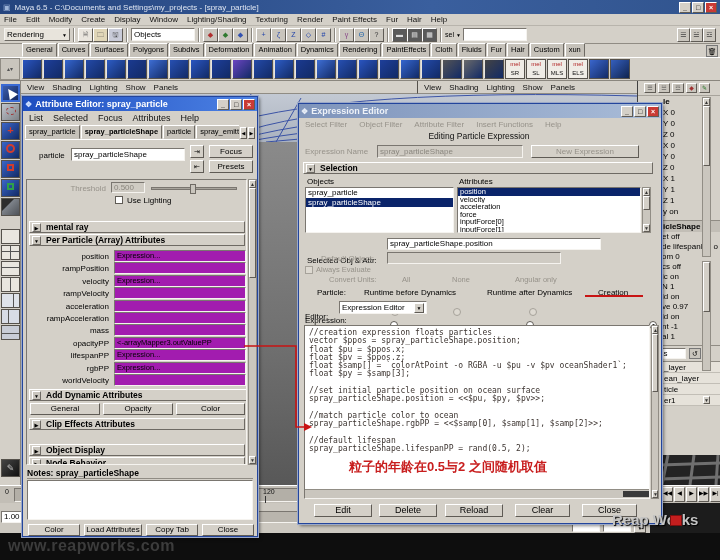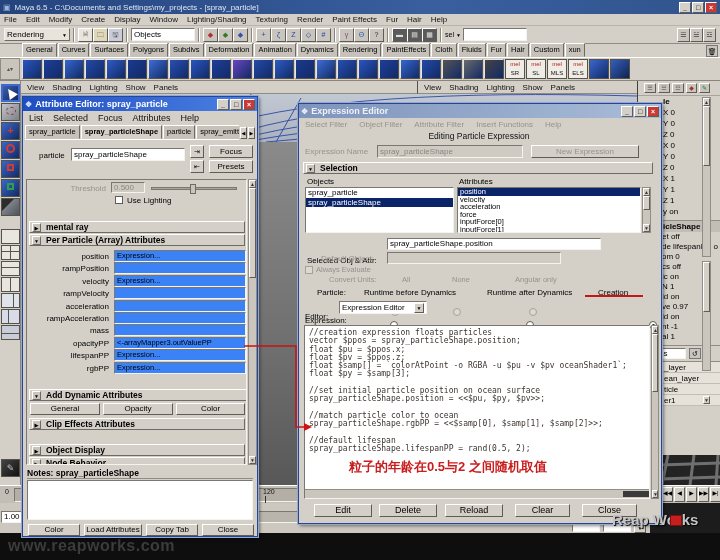--- a/index.html
+++ b/index.html
@@ -21,21 +21,21 @@
   .inline-list { display:flex; }
   .btn { background:#d4d0c8; border:1px solid; border-color:#fff #5f5b55 #5f5b55 #fff; font-size:9px; text-align:center; color:#000; overflow:hidden; white-space:nowrap; }
   .field { background:#fff; border:1px solid; border-color:#7a7670 #f5f3ef #f5f3ef #7a7670; font-size:8px; padding:0 2px; white-space:nowrap; overflow:hidden; color:#000; }
   .field.dim { background:#cfcbc3; color:#8b877f; }
   .label8 { font-size:8px; color:#000; white-space:nowrap; }
   .dimtext { color:#96928a; }
   .sec-hdr { background:#d4d0c8; border:1px solid; border-color:#fff #6e6a64 #6e6a64 #fff; font-weight:bold; font-size:8.5px; display:flex; align-items:center; gap:5px; padding:0 2px; height:12px; }
   .sec-arrow { width:9px; height:9px; border:1px solid; border-color:#fff #6e6a64 #6e6a64 #fff; font-size:5px; line-height:8px; text-align:center; background:#c9c5bd; }
   .pprow { position:absolute; height:12px; width:221px; }
   .pplabel { position:absolute; right:139px; width:82px; text-align:right; font-size:8px; top:2px; white-space:nowrap; }
-  .ppfield { position:absolute; left:87px; width:132px; height:12px; background:#3b82f6; border:1px solid; border-color:#7a7670 #f5f3ef #f5f3ef #7a7670; font-size:7.5px; line-height:10px; padding:0 2px; white-space:nowrap; overflow:hidden; }
+  .ppfield { position:absolute; left:87px; width:132px; height:12px; background:#a21caf; border:1px solid; border-color:#7a7670 #f5f3ef #f5f3ef #7a7670; font-size:7.5px; line-height:10px; padding:0 2px; white-space:nowrap; overflow:hidden; }
   .tab { border:1px solid; border-color:#fff #6e6a64 transparent #fff; background:#c6c2ba; font-size:7.5px; padding:1px 3px 2px; white-space:nowrap; color:#000; }
   .tab.active { background:#d4d0c8; border-bottom-color:#d4d0c8; }
   .sb { background:#cac6be; border:1px solid #918d85; position:absolute; }
   .sb-btn { width:100%; height:8px; background:#d4d0c8; border:1px solid; border-color:#fff #5f5b55 #5f5b55 #fff; font-size:5px; text-align:center; line-height:7px; color:#333; }
   .sb-thumb { width:100%; background:#d4d0c8; border:1px solid; border-color:#fff #5f5b55 #5f5b55 #fff; }
   .list-item-row { font-size:8px; height:9.5px; line-height:9.5px; padding-left:2px; white-space:nowrap; overflow:hidden; color:#000; }
   .list-item-row.sel { background:#0a246a; color:#fff; }
   .code-line { font-family:"DejaVu Sans Mono", monospace; font-size:8px; height:8.3px; line-height:8.3px; white-space:pre; color:#3c3430; }
   .radio { width:8px; height:8px; border-radius:50%; background:#fff; border:1px solid #5f5b55; display:inline-block; position:relative; }
   .radio.sel::after { content:""; position:absolute; left:2px; top:2px; width:3px; height:3px; border-radius:50%; background:#111; }
@@ -453,20 +453,24 @@
         <span class="ppfield">&lt;-arrayMapper3.outValuePP</span>
       </div>
     <div class="pprow" style="top:169px;">
         <span class="pplabel">lifespanPP</span>
         <span class="ppfield">Expression...</span>
       </div>
     <div class="pprow" style="top:182px;">
         <span class="pplabel">rgbPP</span>
         <span class="ppfield">Expression...</span>
       </div>
+    <div class="pprow" style="top:194px;">
+        <span class="pplabel">worldVelocity</span>
+        <span class="ppfield"></span>
+      </div>
 
     <div class="sec-hdr abs" style="left:2px;top:209px;width:247px;">
       <span class="sec-arrow">▼</span>
       <span>Add Dynamic Attributes</span>
     </div>
     <div class="btn abs" style="left:3px;top:223px;width:70px;height:12px;line-height:10px;font-size:8px;">General</div>
     <div class="btn abs" style="left:76px;top:223px;width:70px;height:12px;line-height:10px;font-size:8px;">Opacity</div>
     <div class="btn abs" style="left:149px;top:223px;width:69px;height:12px;line-height:10px;font-size:8px;">Color</div>
 
     <div class="sec-hdr abs" style="left:2px;top:238px;width:216px;">

